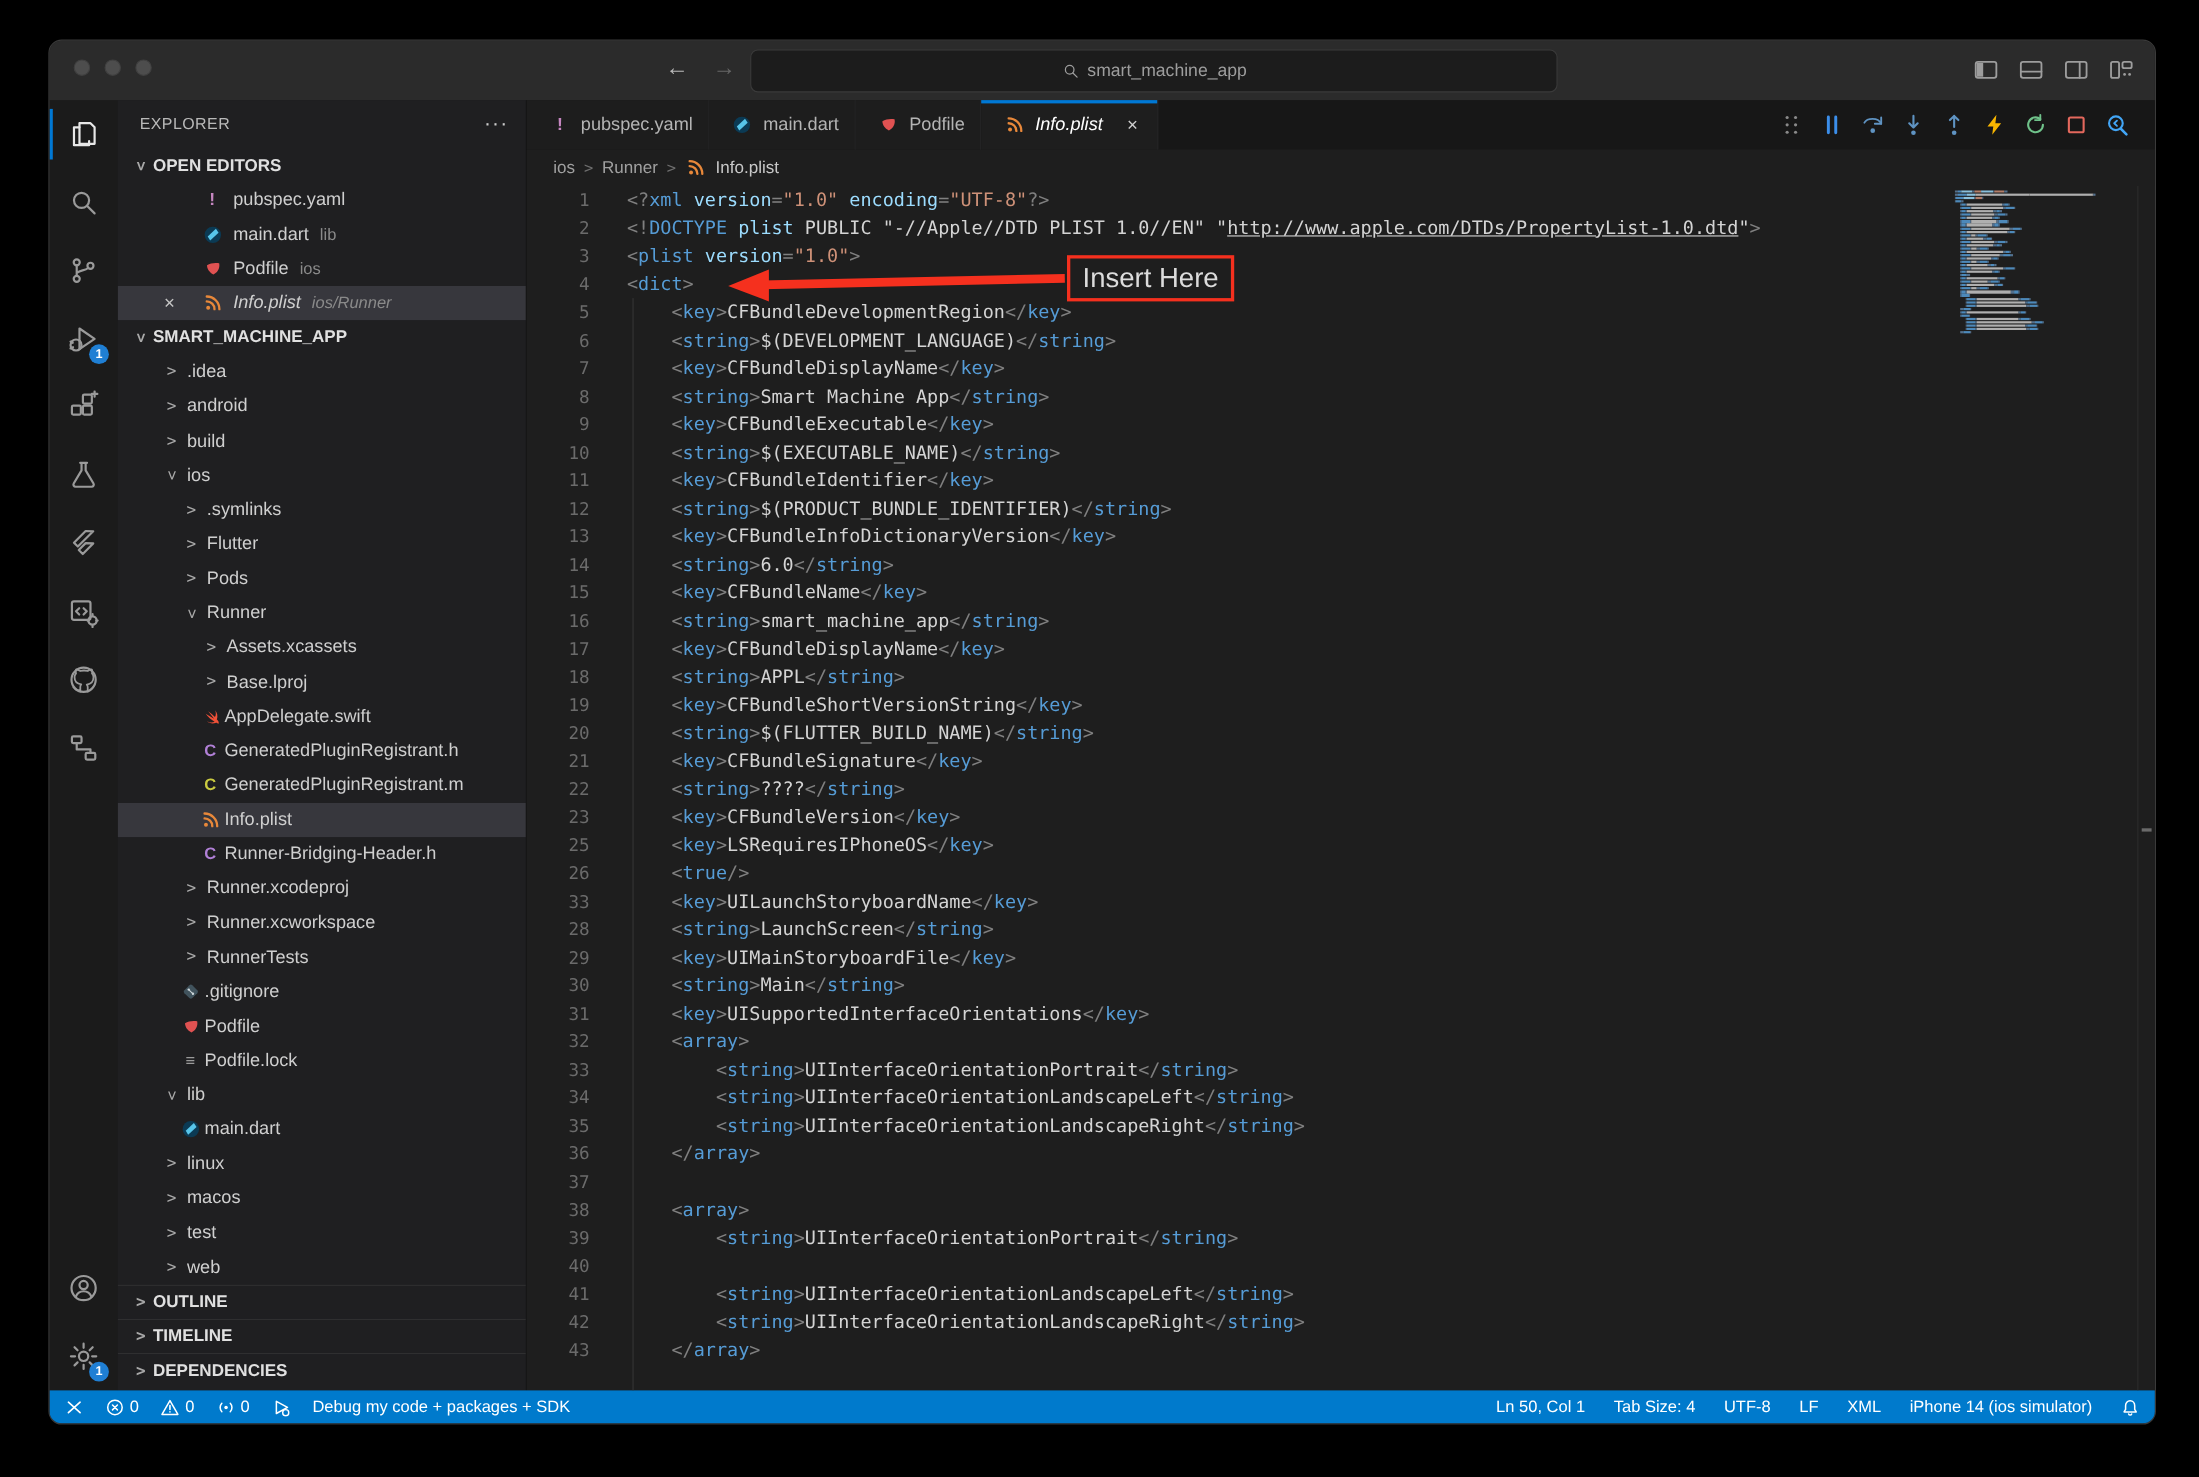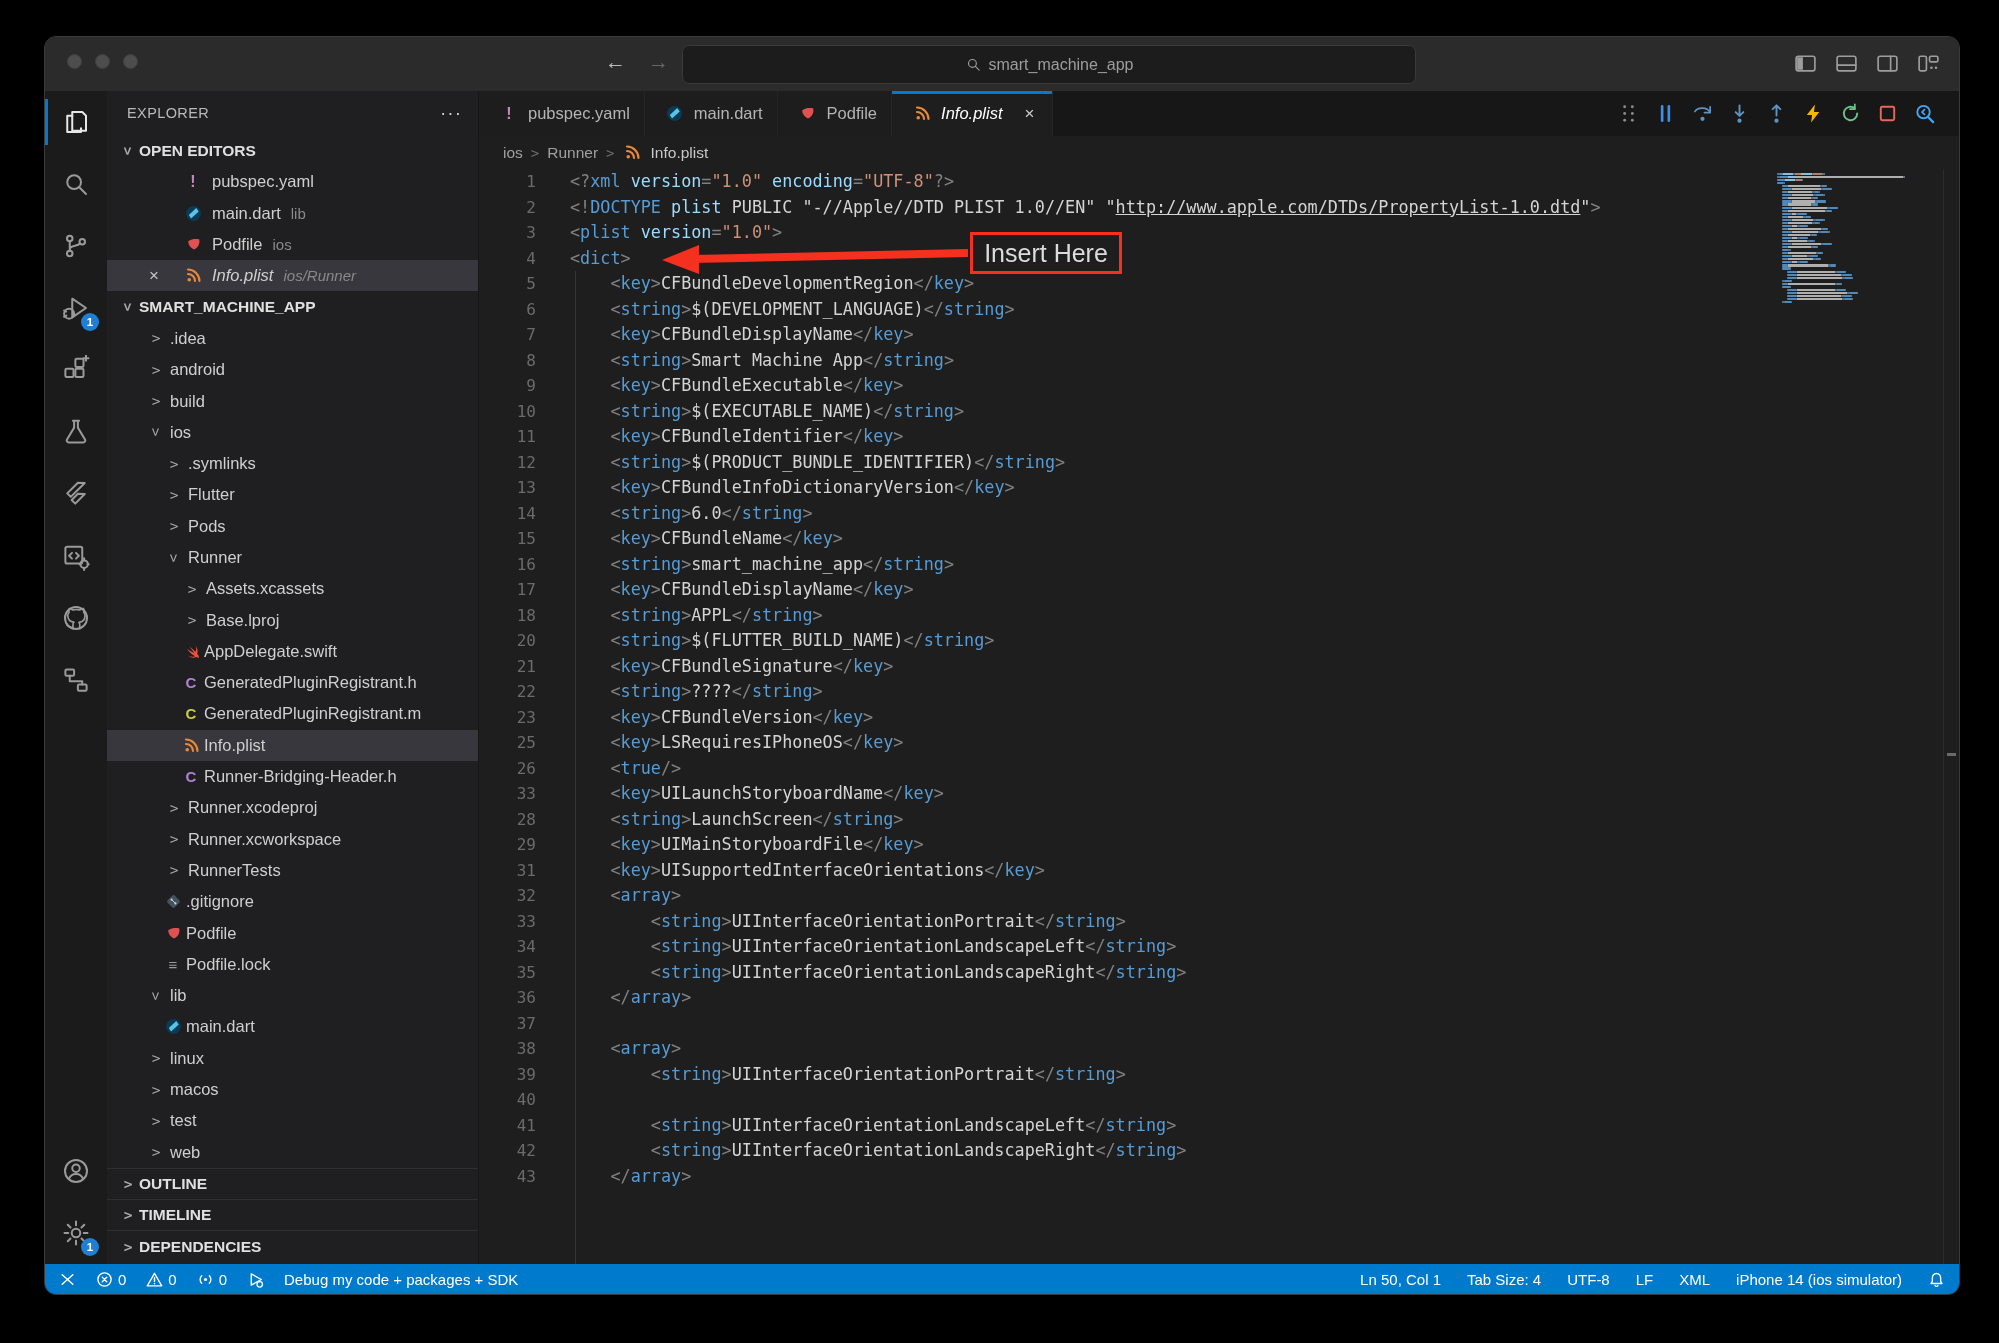--- a/index.html
+++ b/index.html
@@ -551,29 +551,31 @@
             <div class="codeline"><span class="gutter">9</span><span class="ltext"><span class="pu">    &lt;</span><span class="tg">key</span><span class="pu">&gt;</span><span class="pl">CFBundleExecutable</span><span class="pu">&lt;/</span><span class="tg">key</span><span class="pu">&gt;</span></span></div>
             <div class="codeline"><span class="gutter">10</span><span class="ltext"><span class="pu">    &lt;</span><span class="tg">string</span><span class="pu">&gt;</span><span class="pl">$(EXECUTABLE_NAME)</span><span class="pu">&lt;/</span><span class="tg">string</span><span class="pu">&gt;</span></span></div>
             <div class="codeline"><span class="gutter">11</span><span class="ltext"><span class="pu">    &lt;</span><span class="tg">key</span><span class="pu">&gt;</span><span class="pl">CFBundleIdentifier</span><span class="pu">&lt;/</span><span class="tg">key</span><span class="pu">&gt;</span></span></div>
             <div class="codeline"><span class="gutter">12</span><span class="ltext"><span class="pu">    &lt;</span><span class="tg">string</span><span class="pu">&gt;</span><span class="pl">$(PRODUCT_BUNDLE_IDENTIFIER)</span><span class="pu">&lt;/</span><span class="tg">string</span><span class="pu">&gt;</span></span></div>
             <div class="codeline"><span class="gutter">13</span><span class="ltext"><span class="pu">    &lt;</span><span class="tg">key</span><span class="pu">&gt;</span><span class="pl">CFBundleInfoDictionaryVersion</span><span class="pu">&lt;/</span><span class="tg">key</span><span class="pu">&gt;</span></span></div>
             <div class="codeline"><span class="gutter">14</span><span class="ltext"><span class="pu">    &lt;</span><span class="tg">string</span><span class="pu">&gt;</span><span class="pl">6.0</span><span class="pu">&lt;/</span><span class="tg">string</span><span class="pu">&gt;</span></span></div>
             <div class="codeline"><span class="gutter">15</span><span class="ltext"><span class="pu">    &lt;</span><span class="tg">key</span><span class="pu">&gt;</span><span class="pl">CFBundleName</span><span class="pu">&lt;/</span><span class="tg">key</span><span class="pu">&gt;</span></span></div>
             <div class="codeline"><span class="gutter">16</span><span class="ltext"><span class="pu">    &lt;</span><span class="tg">string</span><span class="pu">&gt;</span><span class="pl">smart_machine_app</span><span class="pu">&lt;/</span><span class="tg">string</span><span class="pu">&gt;</span></span></div>
             <div class="codeline"><span class="gutter">17</span><span class="ltext"><span class="pu">    &lt;</span><span class="tg">key</span><span class="pu">&gt;</span><span class="pl">CFBundleDisplayName</span><span class="pu">&lt;/</span><span class="tg">key</span><span class="pu">&gt;</span></span></div>
             <div class="codeline"><span class="gutter">18</span><span class="ltext"><span class="pu">    &lt;</span><span class="tg">string</span><span class="pu">&gt;</span><span class="pl">APPL</span><span class="pu">&lt;/</span><span class="tg">string</span><span class="pu">&gt;</span></span></div>
+            <div class="codeline"><span class="gutter">19</span><span class="ltext"><span class="pu">    &lt;</span><span class="tg">key</span><span class="pu">&gt;</span><span class="pl">CFBundleShortVersionString</span><span class="pu">&lt;/</span><span class="tg">key</span><span class="pu">&gt;</span></span></div>
             <div class="codeline"><span class="gutter">20</span><span class="ltext"><span class="pu">    &lt;</span><span class="tg">string</span><span class="pu">&gt;</span><span class="pl">$(FLUTTER_BUILD_NAME)</span><span class="pu">&lt;/</span><span class="tg">string</span><span class="pu">&gt;</span></span></div>
             <div class="codeline"><span class="gutter">21</span><span class="ltext"><span class="pu">    &lt;</span><span class="tg">key</span><span class="pu">&gt;</span><span class="pl">CFBundleSignature</span><span class="pu">&lt;/</span><span class="tg">key</span><span class="pu">&gt;</span></span></div>
             <div class="codeline"><span class="gutter">22</span><span class="ltext"><span class="pu">    &lt;</span><span class="tg">string</span><span class="pu">&gt;</span><span class="pl">????</span><span class="pu">&lt;/</span><span class="tg">string</span><span class="pu">&gt;</span></span></div>
             <div class="codeline"><span class="gutter">23</span><span class="ltext"><span class="pu">    &lt;</span><span class="tg">key</span><span class="pu">&gt;</span><span class="pl">CFBundleVersion</span><span class="pu">&lt;/</span><span class="tg">key</span><span class="pu">&gt;</span></span></div>
             <div class="codeline"><span class="gutter">25</span><span class="ltext"><span class="pu">    &lt;</span><span class="tg">key</span><span class="pu">&gt;</span><span class="pl">LSRequiresIPhoneOS</span><span class="pu">&lt;/</span><span class="tg">key</span><span class="pu">&gt;</span></span></div>
             <div class="codeline"><span class="gutter">26</span><span class="ltext"><span class="pu">    &lt;</span><span class="tg">true</span><span class="pu">/&gt;</span></span></div>
             <div class="codeline"><span class="gutter">33</span><span class="ltext"><span class="pu">    &lt;</span><span class="tg">key</span><span class="pu">&gt;</span><span class="pl">UILaunchStoryboardName</span><span class="pu">&lt;/</span><span class="tg">key</span><span class="pu">&gt;</span></span></div>
             <div class="codeline"><span class="gutter">28</span><span class="ltext"><span class="pu">    &lt;</span><span class="tg">string</span><span class="pu">&gt;</span><span class="pl">LaunchScreen</span><span class="pu">&lt;/</span><span class="tg">string</span><span class="pu">&gt;</span></span></div>
             <div class="codeline"><span class="gutter">29</span><span class="ltext"><span class="pu">    &lt;</span><span class="tg">key</span><span class="pu">&gt;</span><span class="pl">UIMainStoryboardFile</span><span class="pu">&lt;/</span><span class="tg">key</span><span class="pu">&gt;</span></span></div>
+            <div class="codeline"><span class="gutter">30</span><span class="ltext"><span class="pu">    &lt;</span><span class="tg">string</span><span class="pu">&gt;</span><span class="pl">Main</span><span class="pu">&lt;/</span><span class="tg">string</span><span class="pu">&gt;</span></span></div>
             <div class="codeline"><span class="gutter">31</span><span class="ltext"><span class="pu">    &lt;</span><span class="tg">key</span><span class="pu">&gt;</span><span class="pl">UISupportedInterfaceOrientations</span><span class="pu">&lt;/</span><span class="tg">key</span><span class="pu">&gt;</span></span></div>
             <div class="codeline"><span class="gutter">32</span><span class="ltext"><span class="pu">    &lt;</span><span class="tg">array</span><span class="pu">&gt;</span></span></div>
             <div class="codeline"><span class="gutter">33</span><span class="ltext"><span class="pu">        &lt;</span><span class="tg">string</span><span class="pu">&gt;</span><span class="pl">UIInterfaceOrientationPortrait</span><span class="pu">&lt;/</span><span class="tg">string</span><span class="pu">&gt;</span></span></div>
             <div class="codeline"><span class="gutter">34</span><span class="ltext"><span class="pu">        &lt;</span><span class="tg">string</span><span class="pu">&gt;</span><span class="pl">UIInterfaceOrientationLandscapeLeft</span><span class="pu">&lt;/</span><span class="tg">string</span><span class="pu">&gt;</span></span></div>
             <div class="codeline"><span class="gutter">35</span><span class="ltext"><span class="pu">        &lt;</span><span class="tg">string</span><span class="pu">&gt;</span><span class="pl">UIInterfaceOrientationLandscapeRight</span><span class="pu">&lt;/</span><span class="tg">string</span><span class="pu">&gt;</span></span></div>
             <div class="codeline"><span class="gutter">36</span><span class="ltext"><span class="pu">    &lt;/</span><span class="tg">array</span><span class="pu">&gt;</span></span></div>
             <div class="codeline"><span class="gutter">37</span></div>
             <div class="codeline"><span class="gutter">38</span><span class="ltext"><span class="pu">    &lt;</span><span class="tg">array</span><span class="pu">&gt;</span></span></div>
             <div class="codeline"><span class="gutter">39</span><span class="ltext"><span class="pu">        &lt;</span><span class="tg">string</span><span class="pu">&gt;</span><span class="pl">UIInterfaceOrientationPortrait</span><span class="pu">&lt;/</span><span class="tg">string</span><span class="pu">&gt;</span></span></div>
             <div class="codeline"><span class="gutter">40</span></div>

